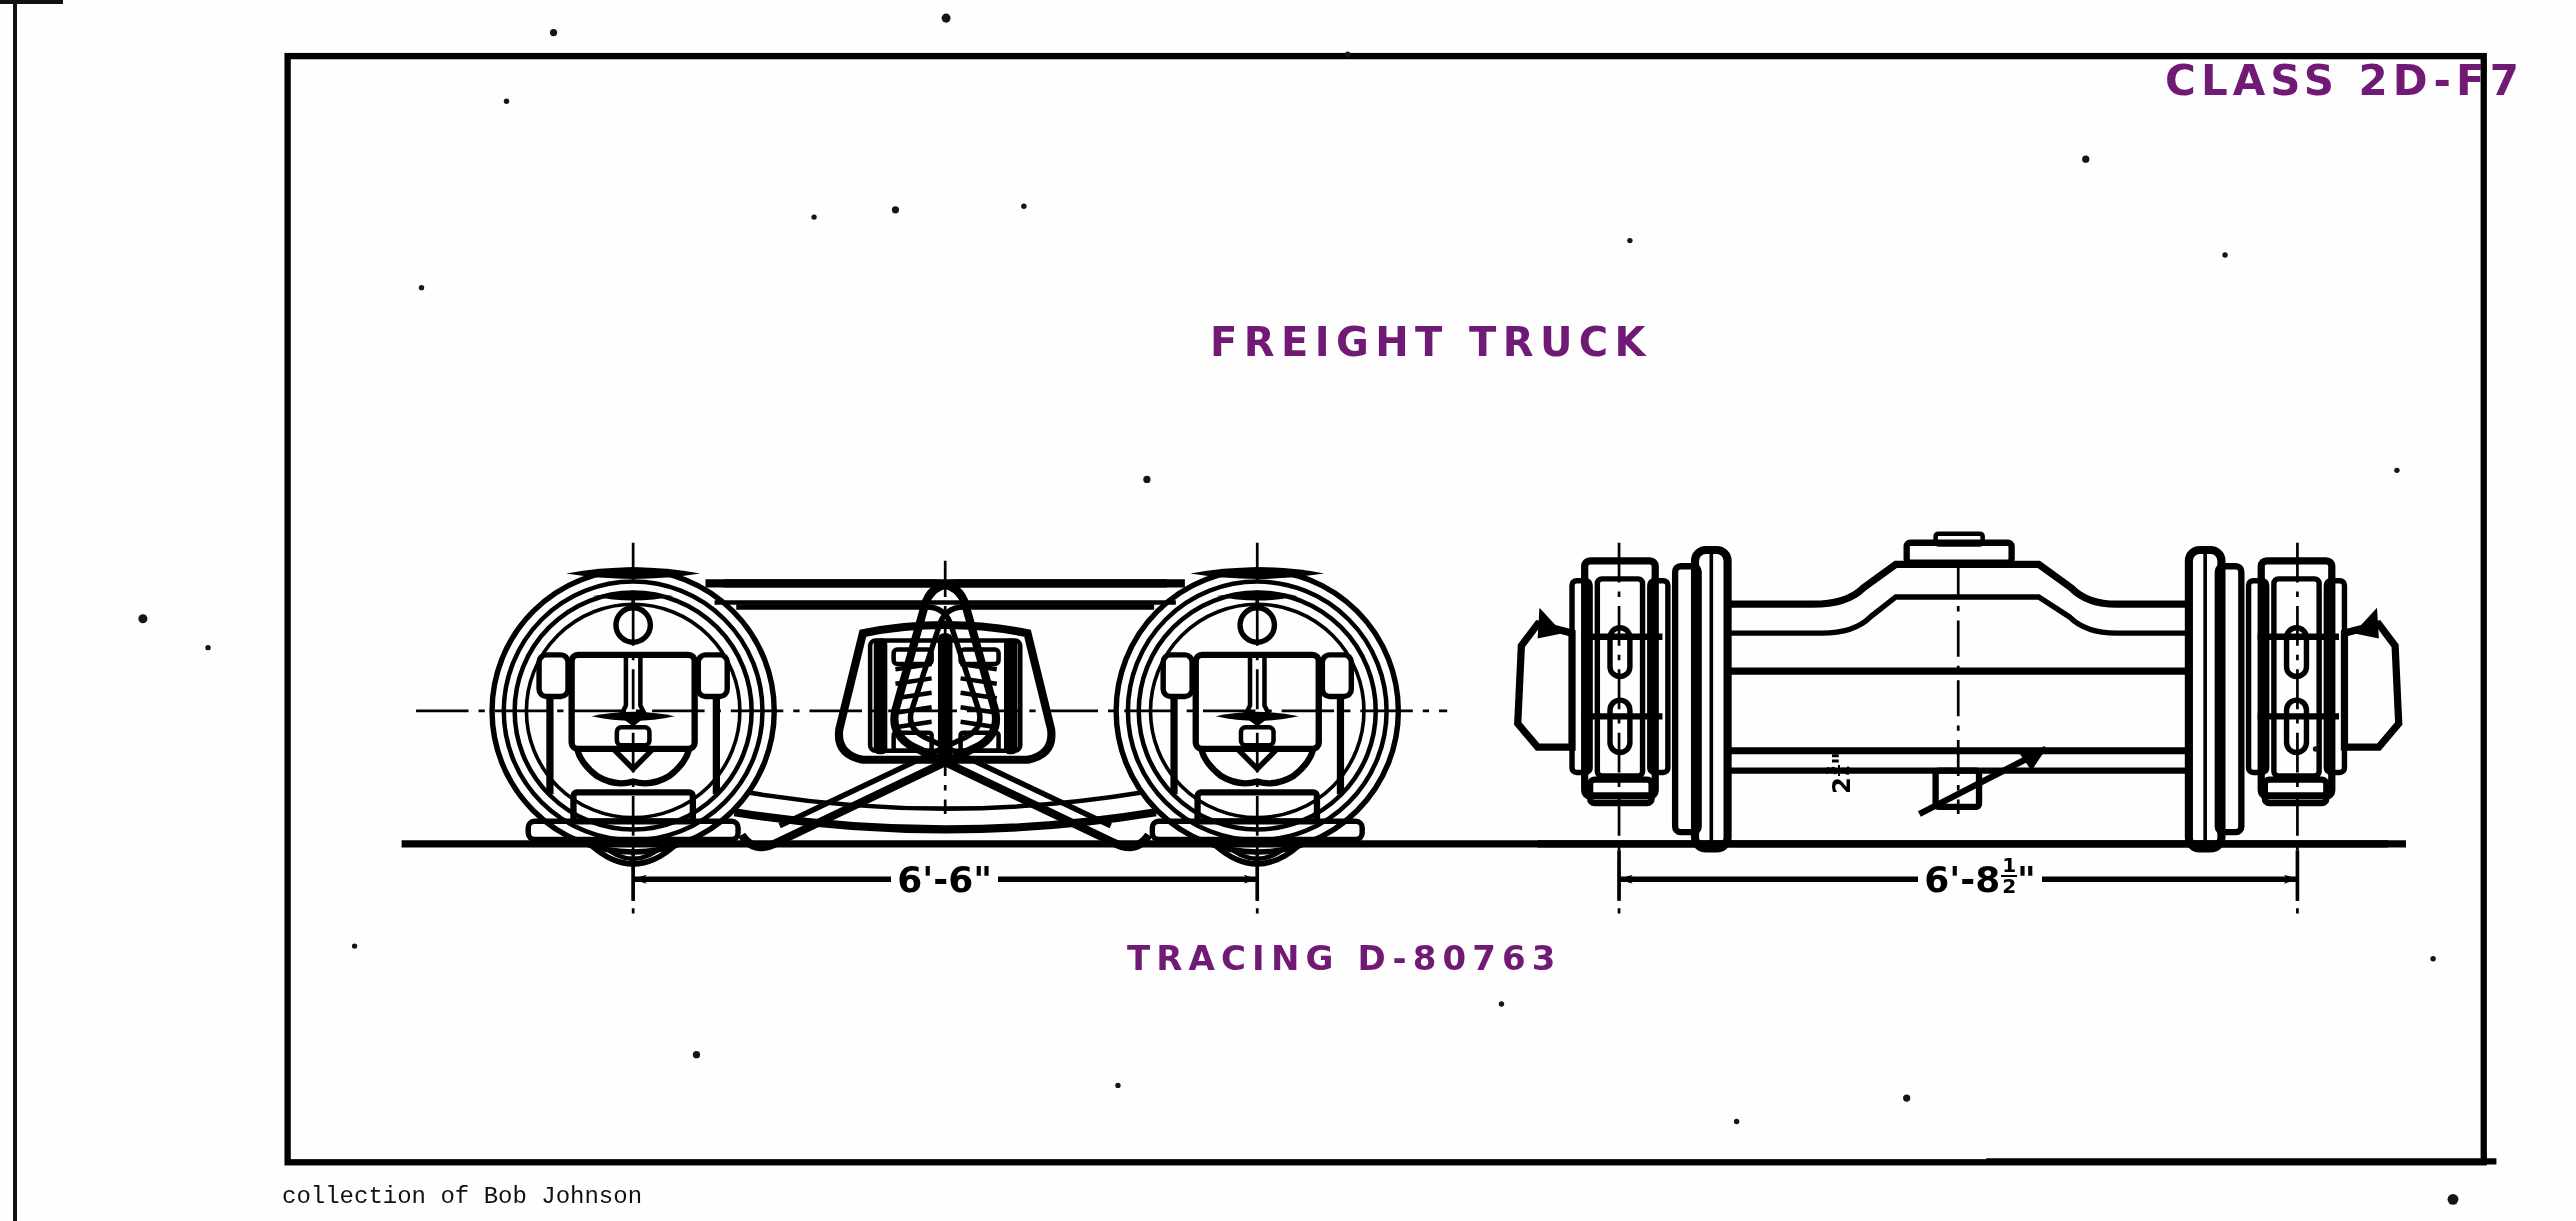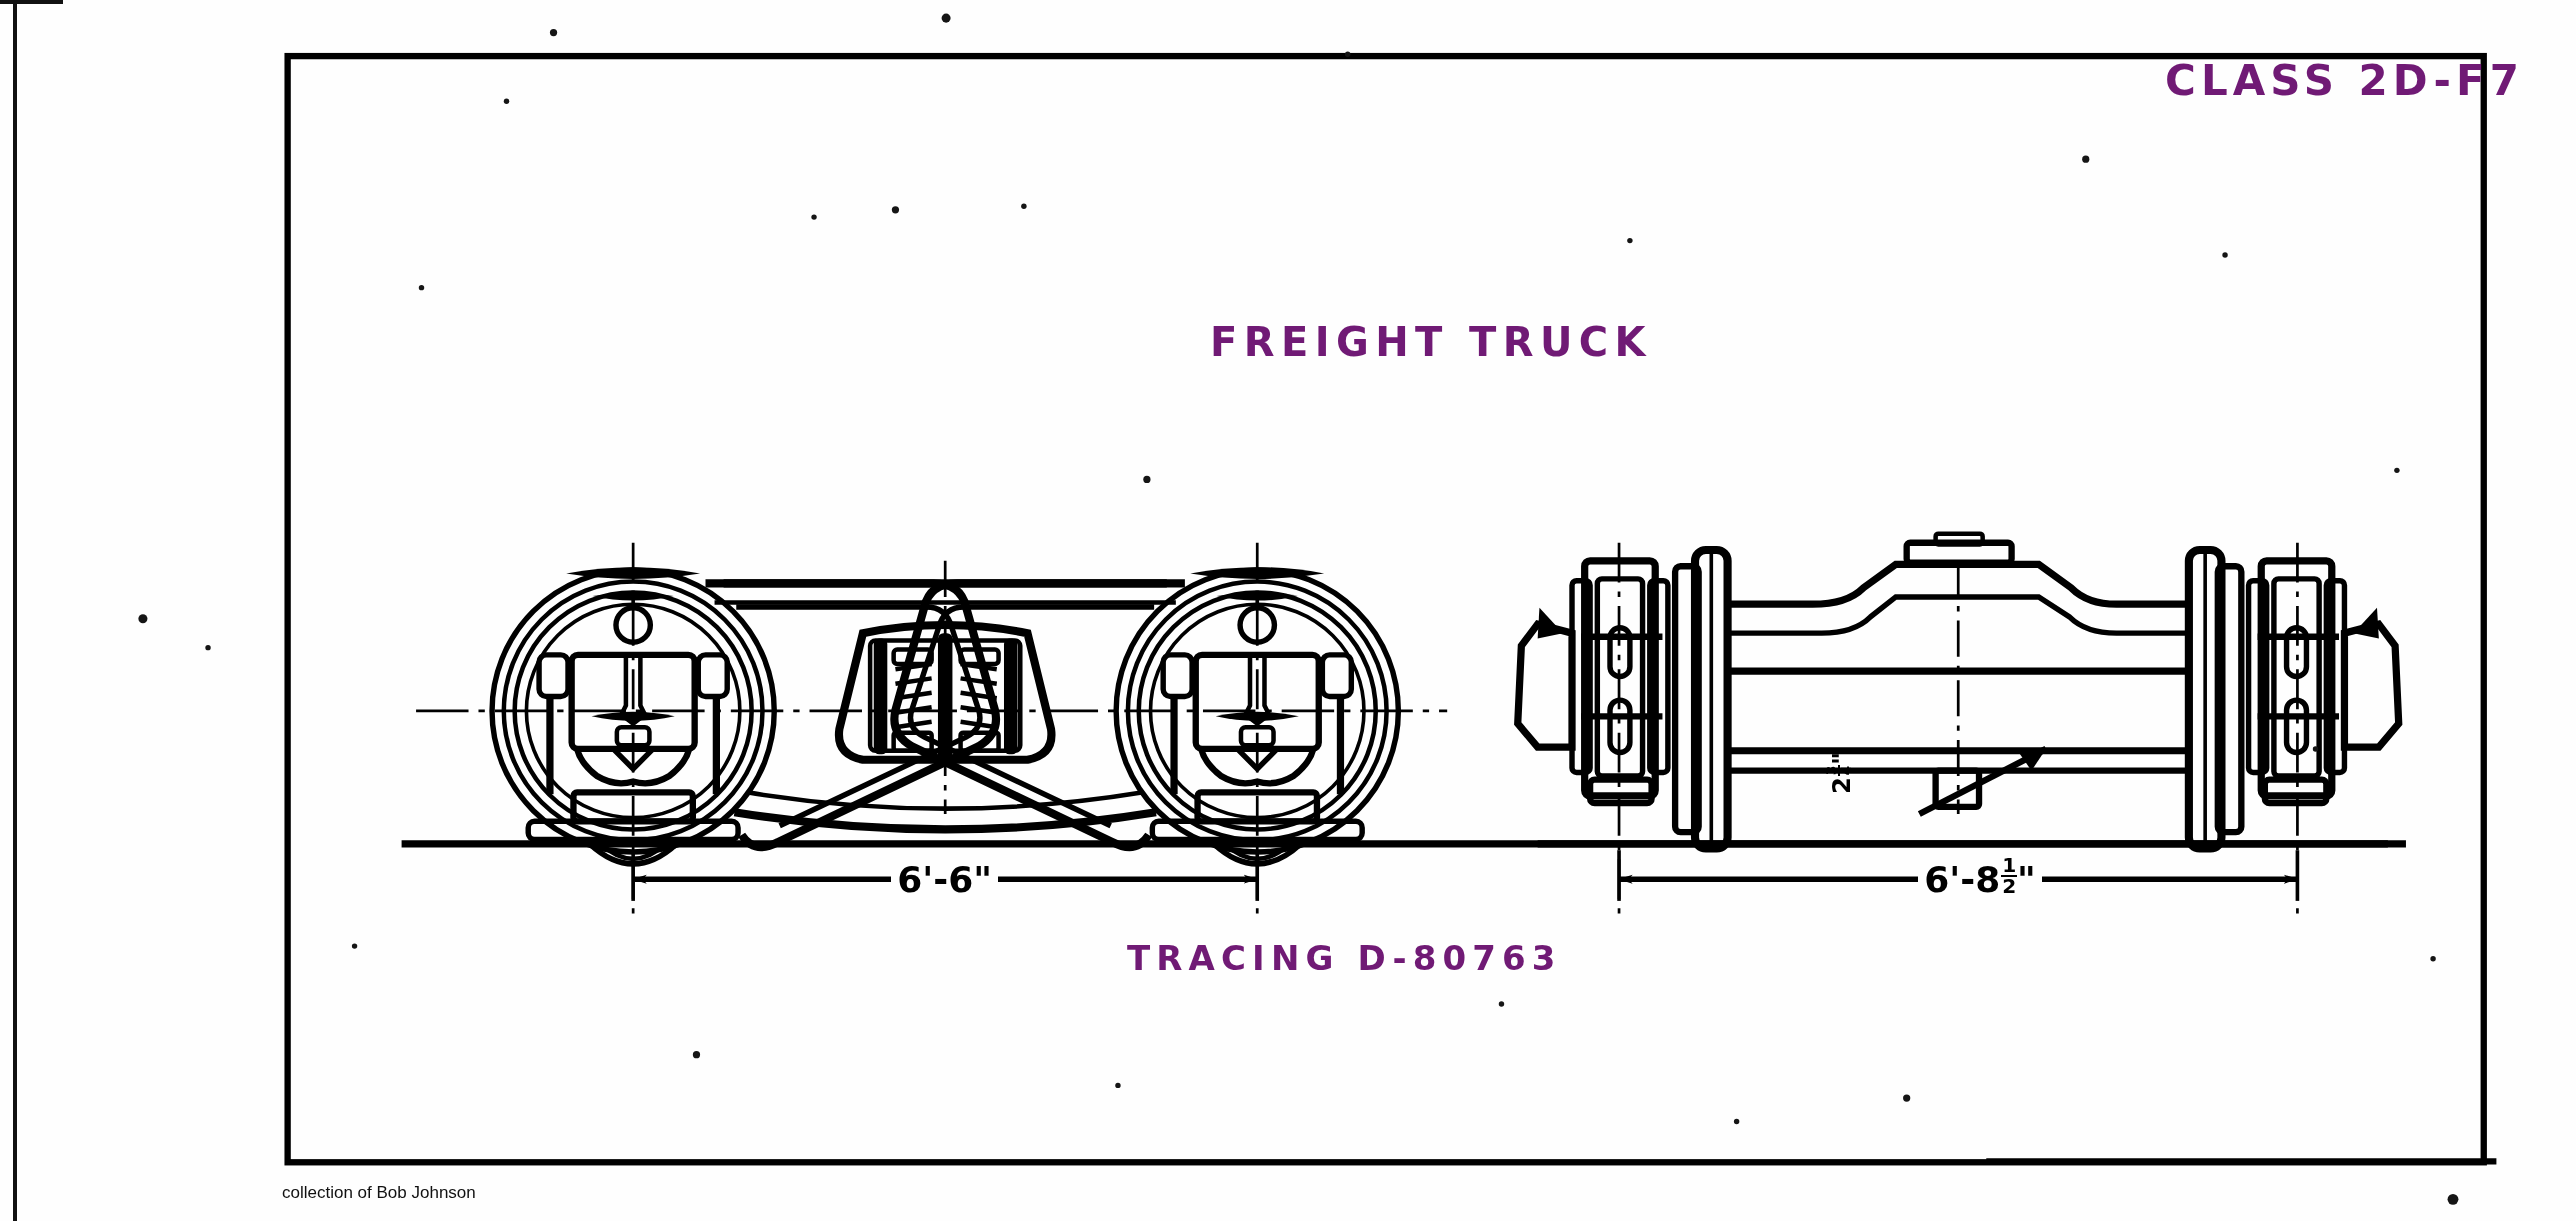--- a/index.html
+++ b/index.html
@@ -25,22 +25,22 @@
     transform-origin:left top;
   }
   .lt-class   {right:52px;top:56px;font-size:42px;letter-spacing:0.12em;}
   .lt-title   {left:1210px;top:271px;font-size:40px;letter-spacing:0.16em;margin-top:48px;}
   .lt-weight  {left:1067px;top:393px;font-size:37px;letter-spacing:0.12em;}
   .lt-tracing {left:1127px;top:938px;font-size:34px;letter-spacing:0.18em;}
   .lt-etrace  {left:1986px;top:1169px;font-size:36px;letter-spacing:0.14em;}
 
   .credit{
     position:absolute;left:282px;top:1183px;
-    font-family:Liberation Sans, sans-serif;
-    font-size:17px;font-weight:400;color:#111;white-space:nowrap;
+    font-family:Liberation Mono, monospace;
+    font-size:24px;font-weight:400;color:#111;white-space:nowrap;
   }
 
   
   .dimtext{
     position:absolute;
     font-family:"DejaVu Sans", sans-serif;
     font-weight:700;font-size:36px;color:#000;white-space:nowrap;
     background:#fefefe;padding:0 6.3px;
   }
   .frac{display:inline-block;vertical-align:-0.05em;font-size:0.56em;

